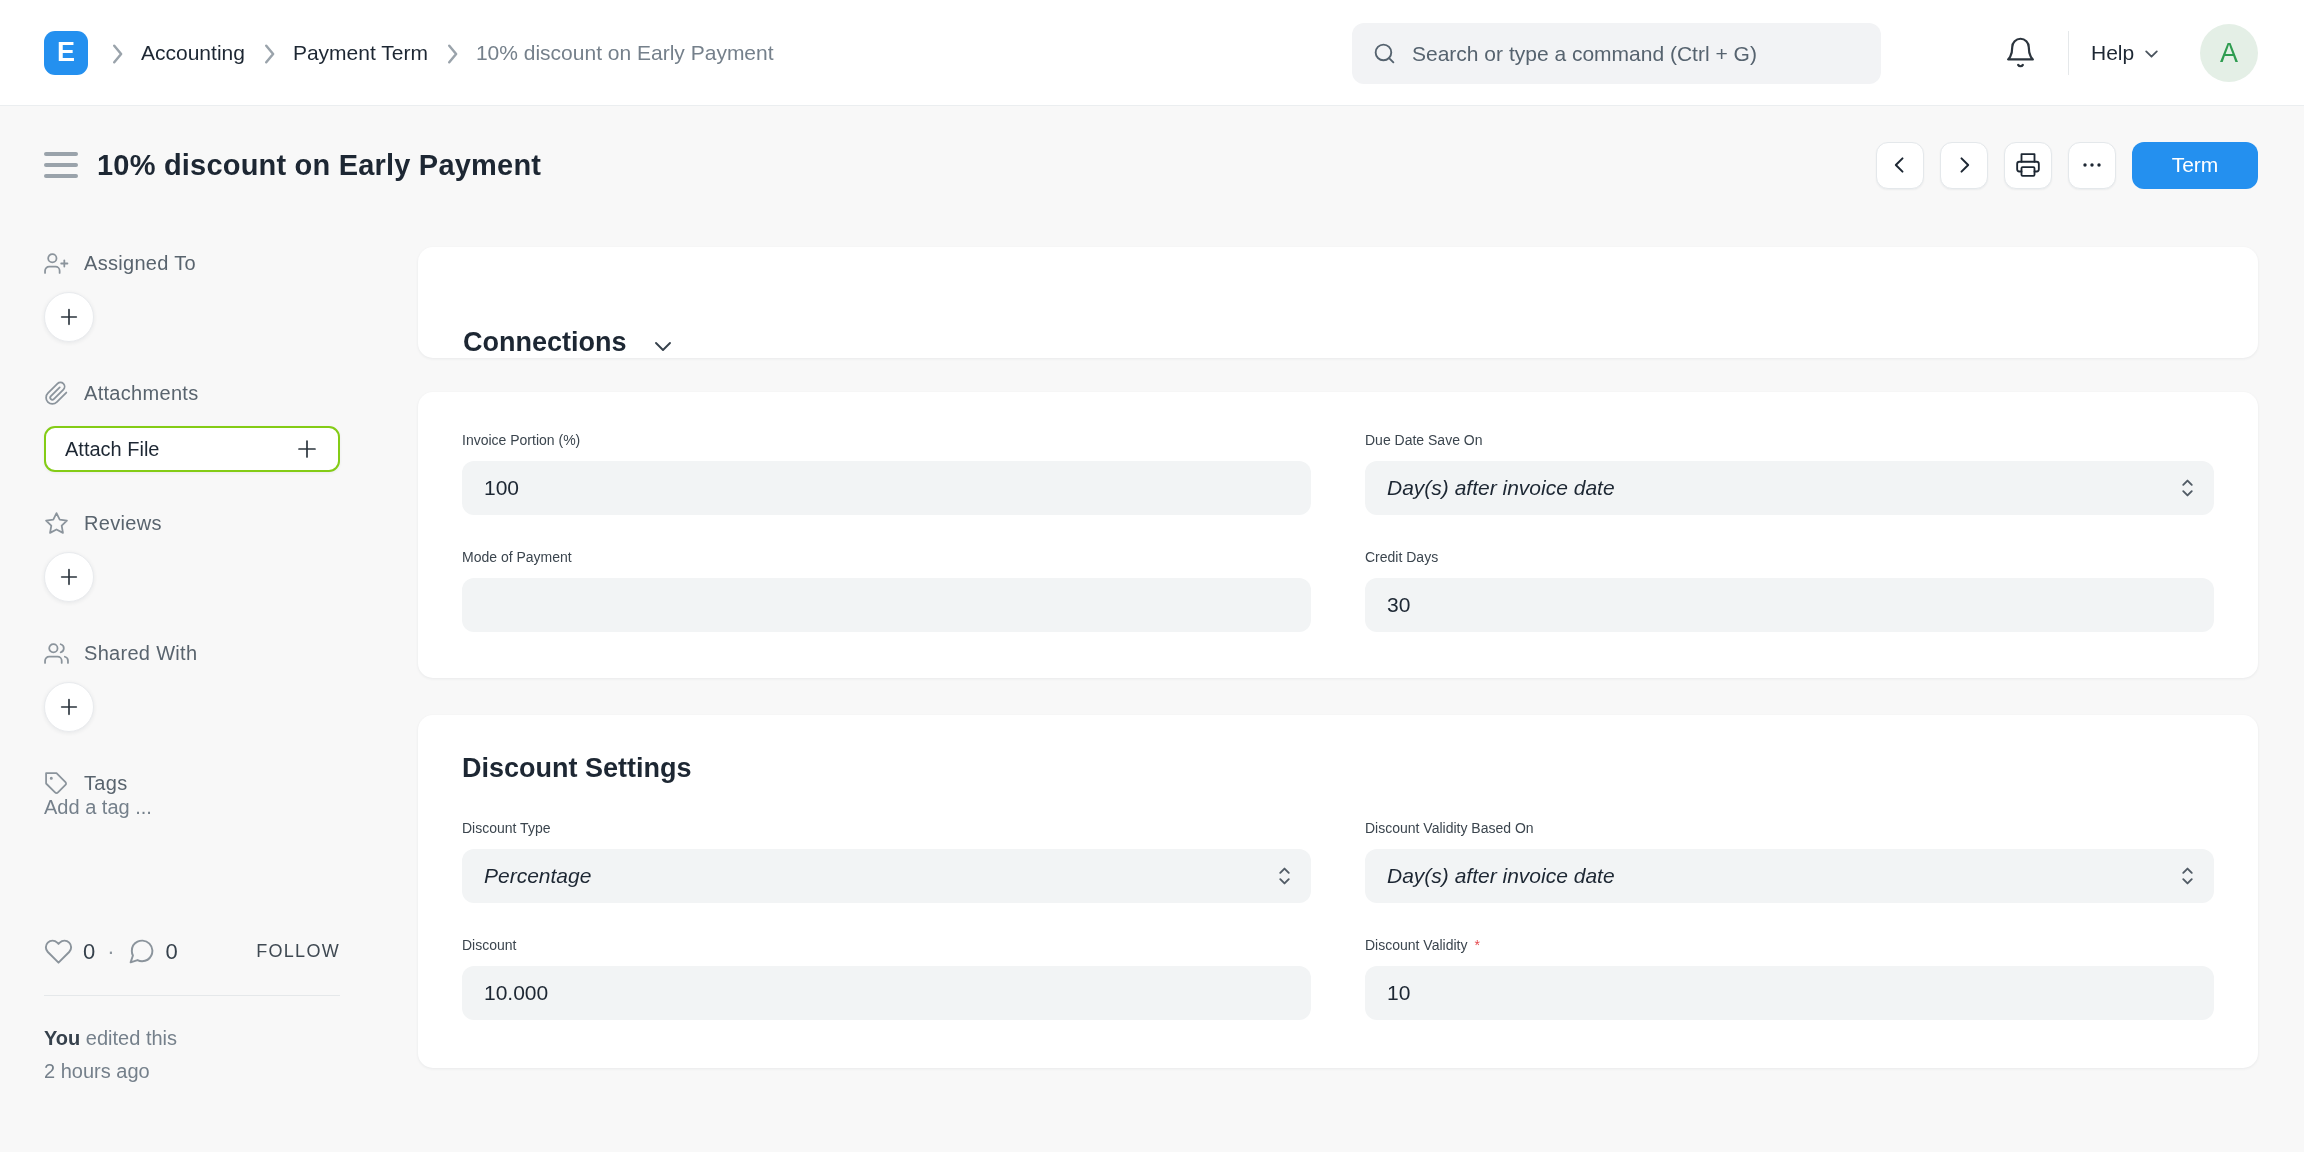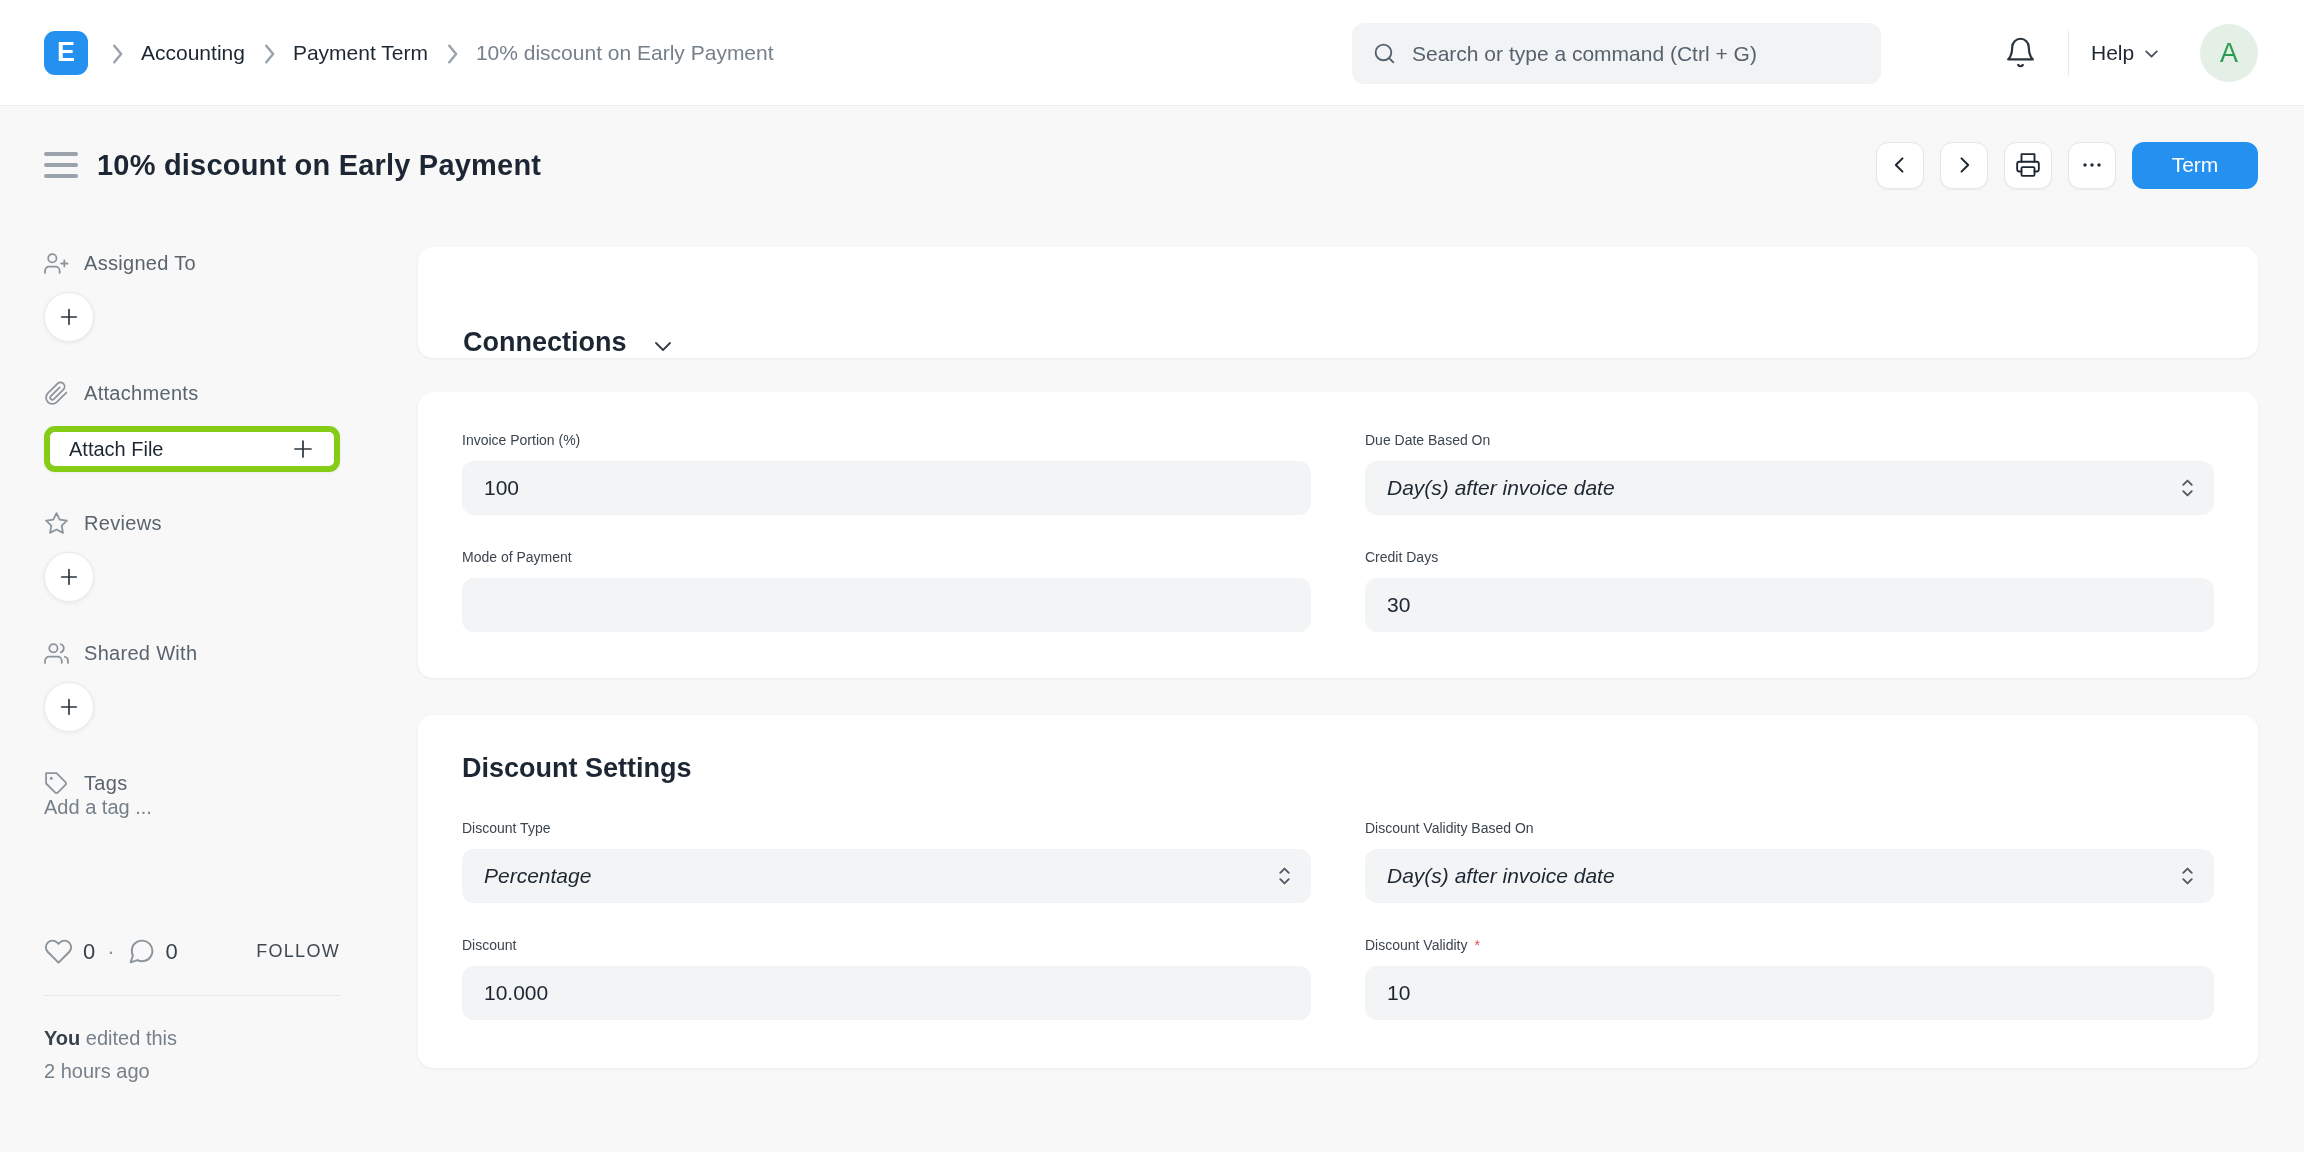--- a/index.html
+++ b/index.html
@@ -63,21 +63,21 @@
   
   .sidebar { position:absolute; left:44px; top:250px; width:296px; }
   .side-label { display:flex; align-items:center; gap:15px; height:26px; font-size:20px; color:#59646e; letter-spacing:0.3px; }
   .side-label .icn { color:#8b949c; }
   .plus-circle {
     width:50px; height:50px; border-radius:50%; background:#fff; border:1px solid #e9ebee;
     box-shadow:0 1px 4px rgba(25,39,52,0.08); display:flex; align-items:center; justify-content:center;
     color:#2b343d; margin:16px 0 38px; cursor:pointer;
   }
   .attach-btn {
-    margin:20px 0 38px; height:46px; width:100%; border-radius:11px; border:6px solid #84cc16;
+    margin:20px 0 38px; height:46px; width:100%; border-radius:11px; border:2px solid #84cc16;
     background:#fff; box-shadow:0 1px 3px rgba(25,39,52,0.06);
     display:flex; align-items:center; justify-content:space-between; padding:0 19px;
     font-size:20px; color:#1d2733; cursor:pointer;
   }
   .add-tag { font-size:20px; color:#75808b; cursor:pointer; }
   .likes-row { margin-top:118px; display:flex; align-items:center; font-size:22px; color:#36414c; }
   .likes-row .icn { color:#8b949c; cursor:pointer; }
   .likes-row .cnt { margin-left:10px; }
   .likes-row .dot { margin:0 12px; color:#8b949c; }
   .follow { margin-left:auto; font-size:18px; letter-spacing:1.3px; color:#3f4952; cursor:pointer; }
@@ -319,21 +319,21 @@
     </span>
   </div>
 
   <div class="card card-fields">
     <div class="grid">
       <div>
         <div class="f-label">Invoice Portion (%)</div>
         <input class="f-input" type="text" value="100" style="">
       </div>
       <div>
-        <div class="f-label">Due Date Based On</div>
+        <div class="f-label">Due Date Save On</div>
         <div class="f-select">
           <span>Day(s) after invoice date</span>
           <span class="stepper">
             <svg width="17" height="26" viewBox="0 0 16 24" fill="none" stroke="currentColor" stroke-width="1.8" stroke-linecap="round" stroke-linejoin="round">
                 <path d="M4 9l4-4 4 4"></path>
                 <path d="M4 15l4 4 4-4"></path>
               </svg>
           </span>
         </div>
       </div>

